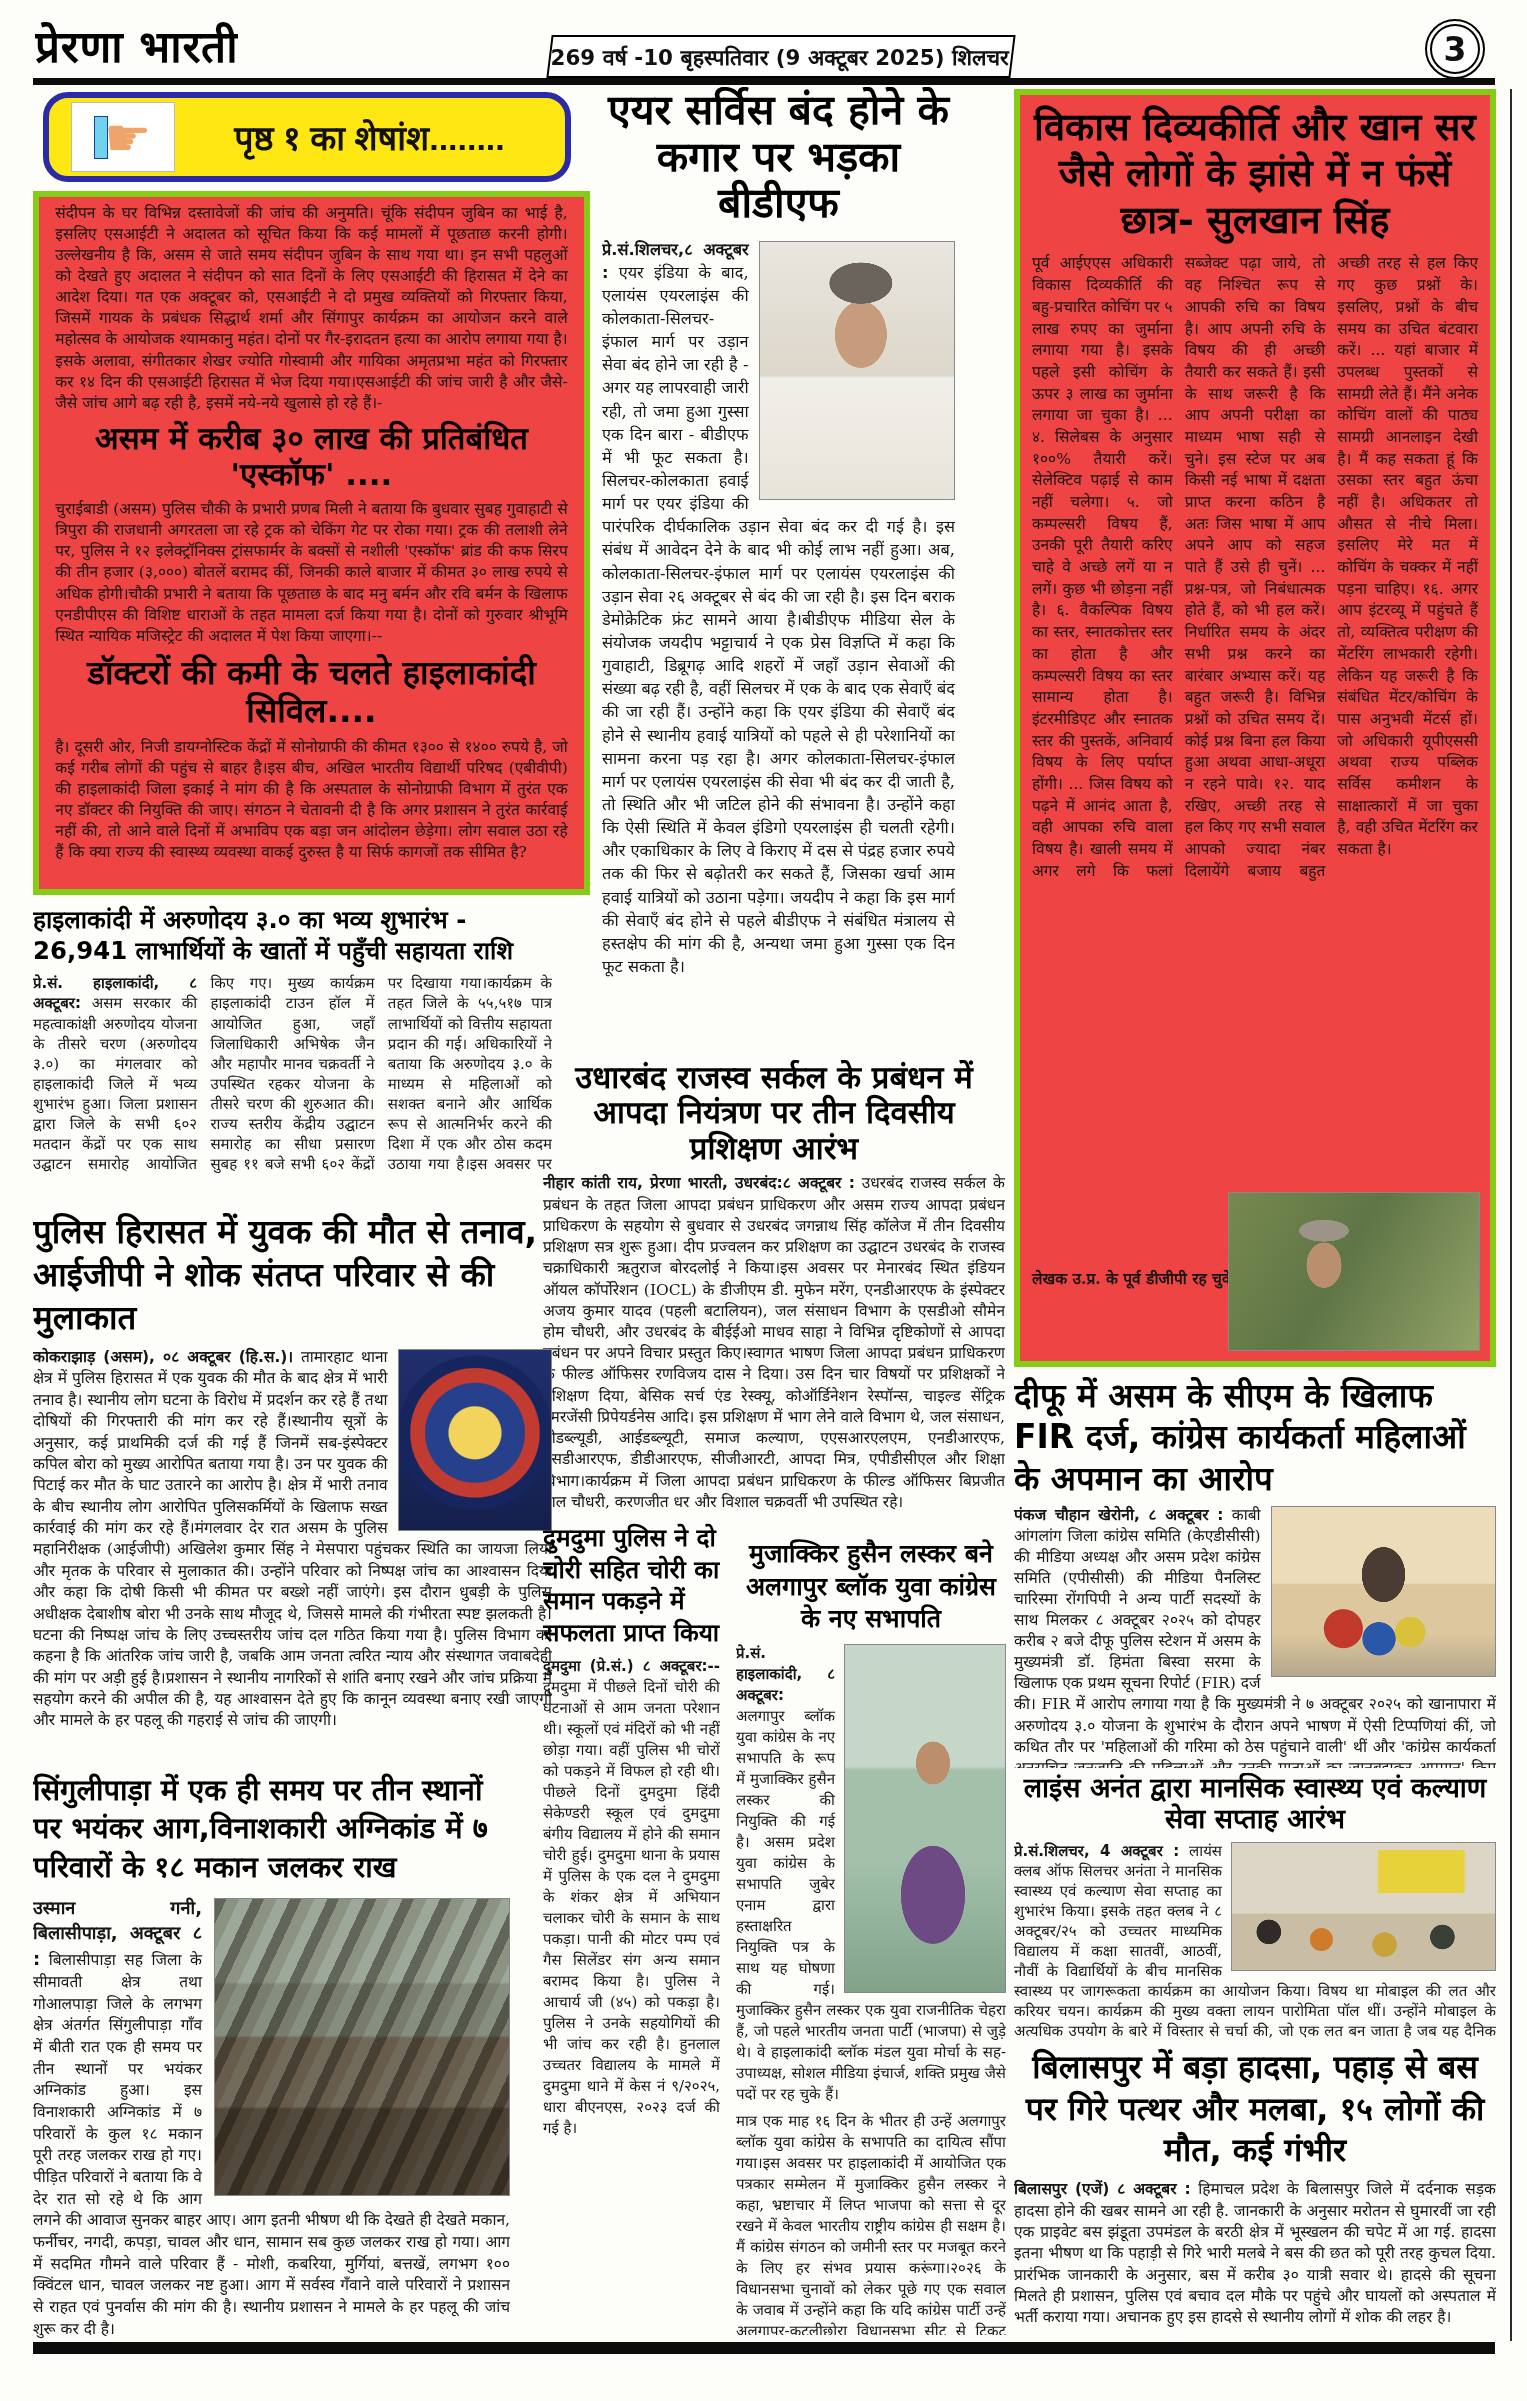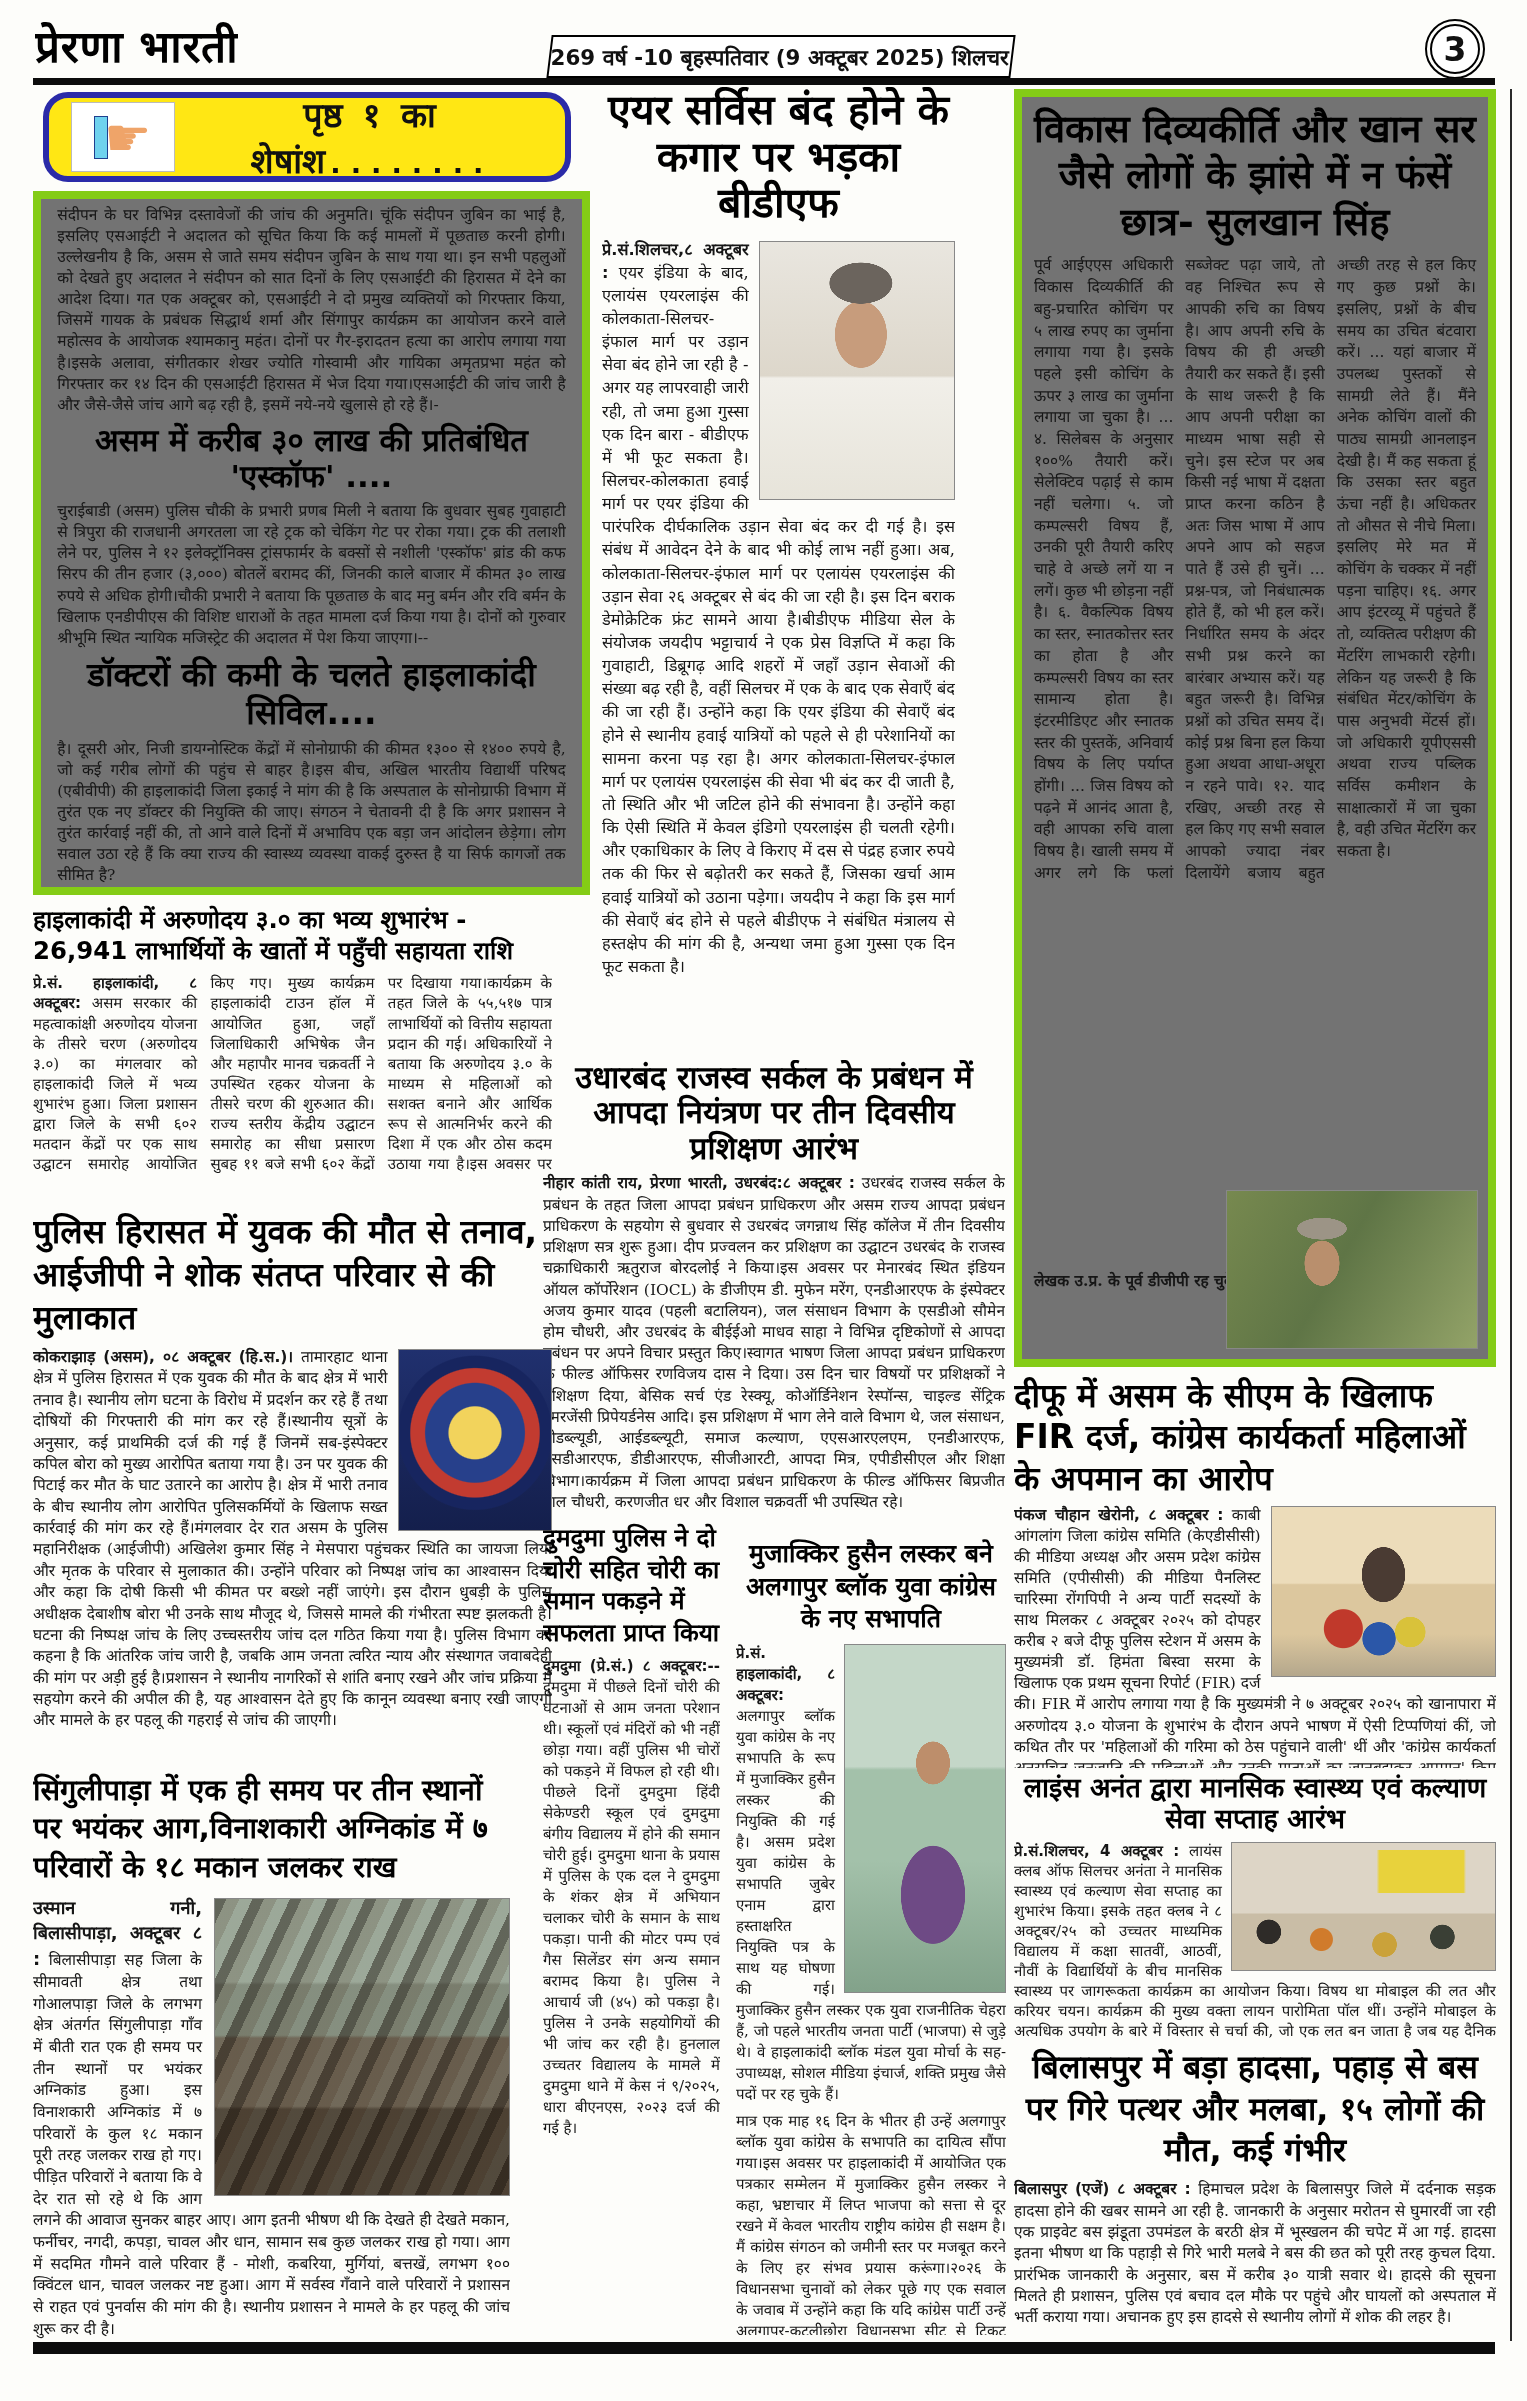--- a/index.html
+++ b/index.html
@@ -17,23 +17,23 @@
   #issuebox span{transform:skewX(7deg);font-size:21.4px;font-weight:bold;font-family:"DejaVu Sans",sans-serif;white-space:nowrap;}
   #badge{left:1430px;top:24px;width:50px;height:50px;border:2.2px solid #000;outline:2.2px solid #000;outline-offset:3px;
          border-radius:50%;display:flex;align-items:center;justify-content:center;font-size:33px;font-weight:bold;
          font-family:"DejaVu Sans",sans-serif;background:#fff;}
   
   #banner{left:43px;top:92px;width:528px;height:90px;background:#ffe714;border:6px solid #2b2ba8;border-radius:25px;
           display:flex;align-items:center;gap:21px;padding:0 22px;}
   #handbox{width:102px;height:68px;background:#fff;border:0.7px solid #bbb;display:flex;align-items:center;justify-content:center;flex:0 0 auto;}
   #handbox .sleeve{width:12px;height:41px;background:#6fd2ee;border:1.5px solid #1f3f8f;margin-right:-4.4px;}
   #handbox .glyph{font-size:53px;color:#efa469;line-height:1;}
-  #banner .lbl{font-size:34px;font-weight:bold;font-family:Liberation Mono, monospace;flex:1;text-align:center;}
+  #banner .lbl{font-size:34px;font-weight:bold;font-family:Liberation Sans, sans-serif;flex:1;text-align:center;}
   
-  .border-box{border:8px solid #84cc16;background:#737373;}
+  .border-box{border:6px solid #84cc16;background:#ef4444;}
   
   .ph{border:0.7px solid #888;}
   #ph-bdf{float:right;width:194px;height:257px;margin:3px 0 6px 10.4px;
      background:radial-gradient(ellipse 52px 34px at 52% 16%,#6b645d 0 60%,transparent 61%),
        radial-gradient(ellipse 46px 59px at 52% 36%,#c79c7c 0 56%,transparent 57%),
        linear-gradient(180deg,#e9e6df 0%,#ddd7cb 52%,#f1efe9 53%,#e7e4da 100%);}
   #ph-police-logo{float:right;width:152px;height:180px;margin:1.5px 0 4.4px 10.4px;background:
        radial-gradient(circle at 50% 46%,#f2d35c 0 21%,#27408b 22% 40%,#c23b30 41% 52%,#17255f 53% 62%,transparent 63%),
        linear-gradient(180deg,#20306e,#141f4c);}
   #ph-fire{float:right;width:294px;height:296px;margin:3px 0 4.4px 12px;background:

